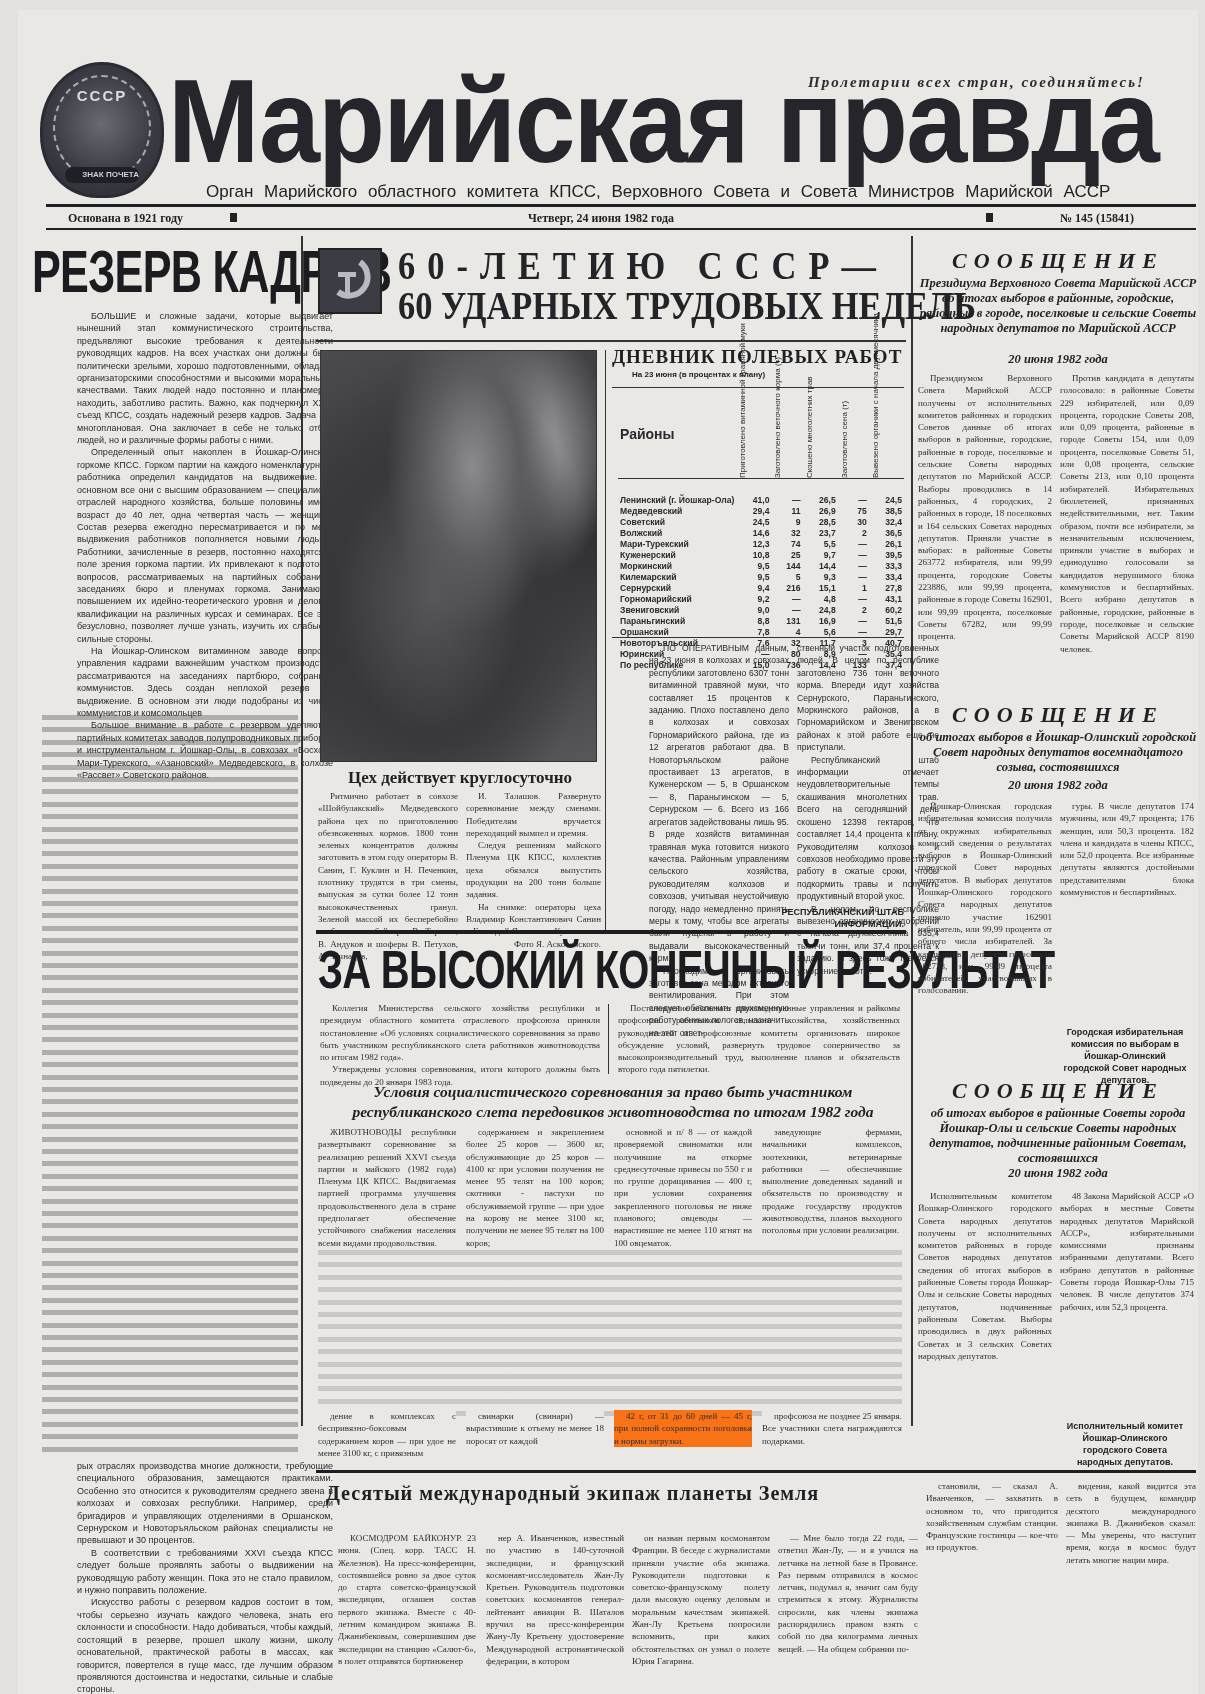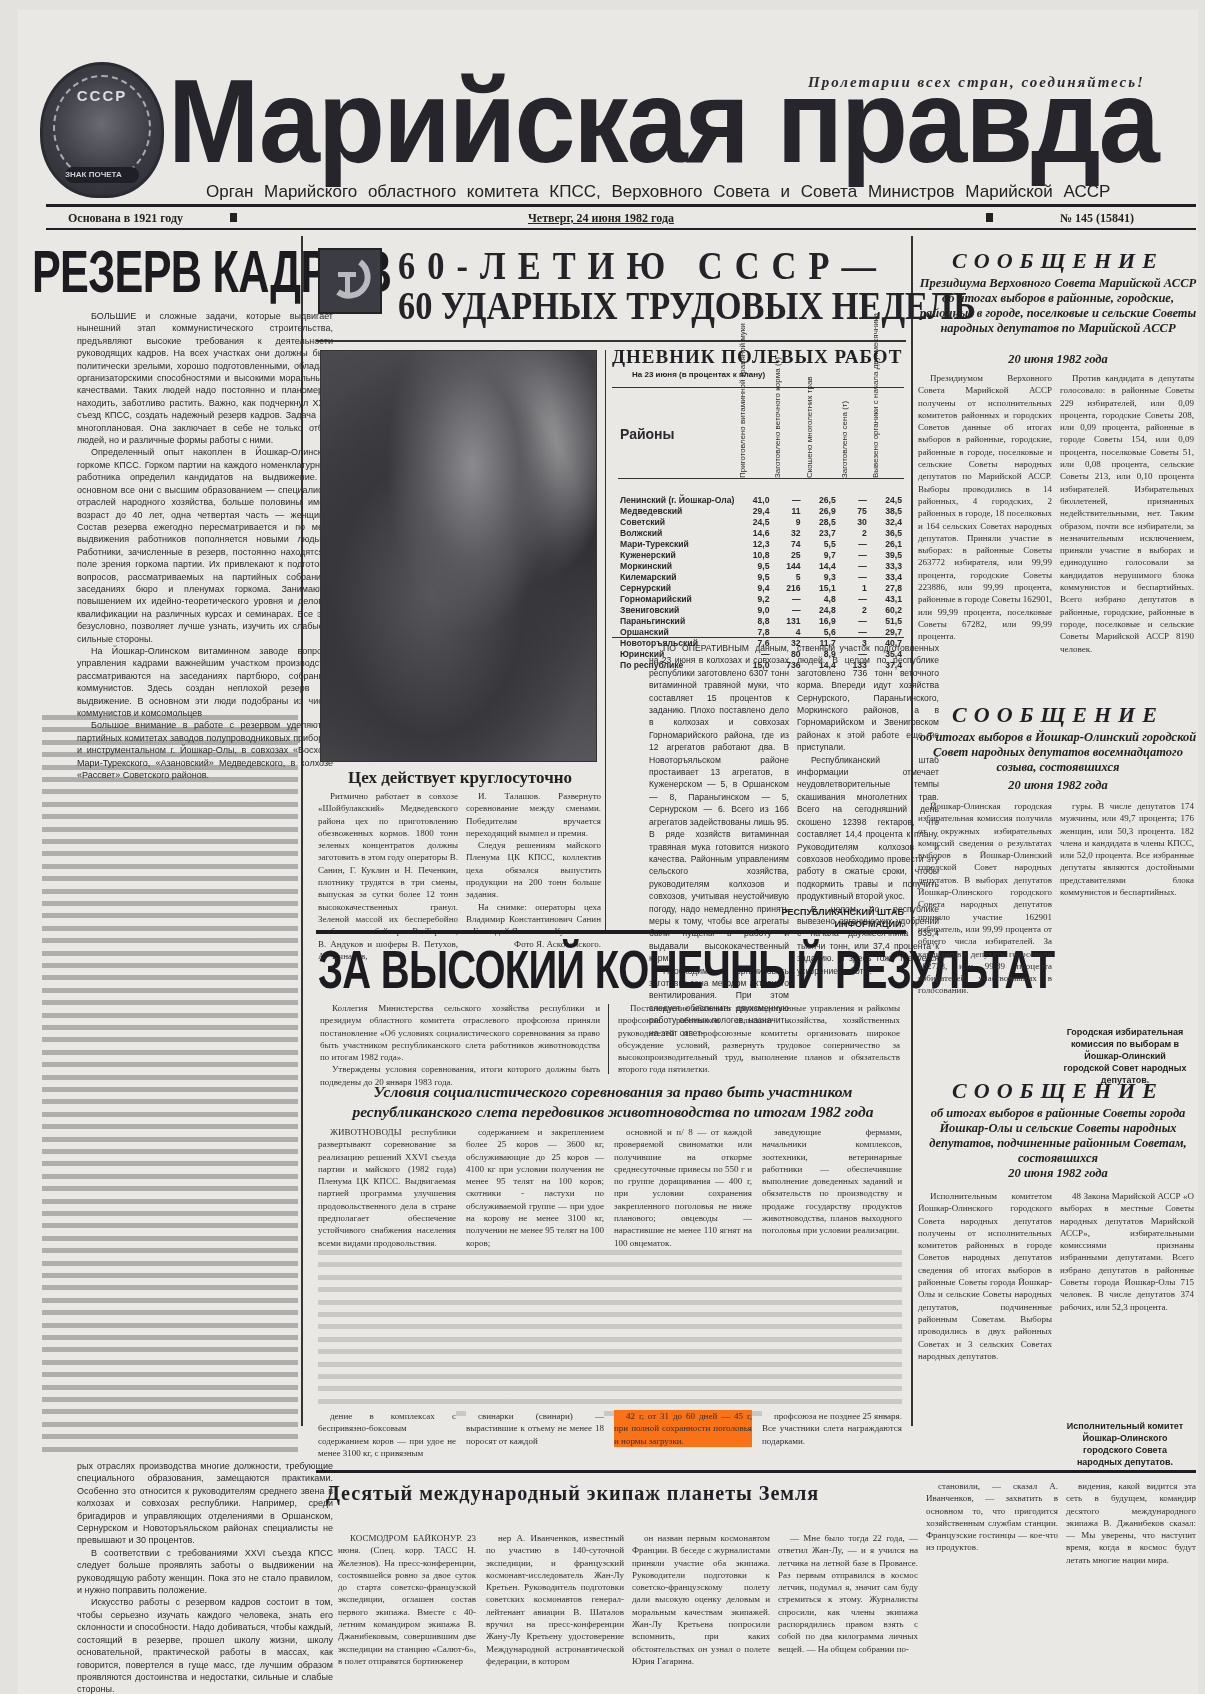--- a/index.html
+++ b/index.html
@@ -3,21 +3,21 @@
 <meta charset="utf-8">
 <style>
   html,body{margin:0;padding:0;}
   body{width:1205px;height:1694px;background:#e4e2df;overflow:hidden;position:relative;font-family:"Liberation Serif",serif;color:#1d1d1f;}
   .page{position:absolute;left:18px;top:10px;width:1180px;height:1684px;background:#e9e8e4;}
   .abs{position:absolute;}
   
   .emblem{left:22px;top:52px;width:118px;height:130px;border-radius:50% 50% 46% 46%;background:radial-gradient(circle at 50% 45%,#6a6a72 0,#3b3b44 55%,#2a2a31 100%);border:3px solid #2b2b33;}
   .emblem .ring{position:absolute;left:10px;top:10px;right:10px;bottom:14px;border:2px dashed #a9a9b0;border-radius:50%;}
   .emblem .cccp{position:absolute;left:0;right:0;top:22px;text-align:center;color:#dcdce0;font:bold 15px "Liberation Sans",sans-serif;letter-spacing:2px;}
-  .emblem .badge{position:absolute;left:22px;right:22px;bottom:12px;height:16px;background:#1f1f26;border-radius:8px;color:#cfcfd5;font:bold 8px "Liberation Sans",sans-serif;text-align:left;line-height:16px;}
+  .emblem .badge{position:absolute;left:22px;right:22px;bottom:12px;height:16px;background:#1f1f26;border-radius:8px;color:#cfcfd5;font:bold 8px "Liberation Sans",sans-serif;text-align:right;line-height:16px;}
   .title{left:150px;top:52px;font:900 118px/1 "Liberation Sans",sans-serif;letter-spacing:-2px;transform:scaleX(0.93) scaleY(1.0);transform-origin:left top;color:#26252b;white-space:nowrap;}
   .motto{left:790px;top:64px;font:italic bold 15px "Liberation Serif",serif;letter-spacing:2px;color:#2b2b31;}
   .organ{left:188px;top:172px;font:17px "Liberation Sans",sans-serif;word-spacing:6px;color:#222;}
   .rule{background:#1f1f24;}
   .dateline{top:201px;font:bold 12px "Liberation Serif",serif;color:#222;}
   .sq{width:7px;height:9px;background:#222;top:203px;}
   
   .vline{width:2px;background:#333;}
   .hline{height:2px;background:#333;}
   .heavy{height:4px;background:#1e1e22;}
@@ -54,21 +54,21 @@
     <div class="ring"></div>
     <div class="cccp">СССР</div>
     <div class="badge">ЗНАК ПОЧЕТА</div>
   </div>
   <div class="abs motto">Пролетарии всех стран, соединяйтесь!</div>
   <div class="abs title">Марийская правда</div>
   <div class="abs organ">Орган Марийского областного комитета КПСС, Верховного Совета и Совета Министров Марийской АССР</div>
   <div class="abs rule" style="left:28px;top:194px;width:1150px;height:3px;"></div>
   <div class="abs dateline" style="left:30px;margin-left:20px;">Основана в 1921 году</div>
   <div class="abs sq" style="left:212px;"></div>
-  <div class="abs dateline" style="left:510px;text-decoration:underline;">Четверг, 24 июня 1982 года</div>
+  <div class="abs dateline" style="left:510px;">Четверг, 24 июня 1982 года</div>
   <div class="abs sq" style="left:968px;"></div>
   <div class="abs dateline" style="left:1042px;">№ 145 (15841)</div>
   <div class="abs rule" style="left:28px;top:218px;width:1150px;height:2px;"></div>
 
   <div class="abs vline" style="left:283px;top:226px;height:1190px;"></div>
   <div class="abs vline" style="left:893px;top:226px;height:1190px;"></div>
 
   <section>
     <div class="abs bighead" style="left:14px;top:232px;font-size:60px;">РЕЗЕРВ КАДРОВ</div>
     <div class="abs body-text" style="left:24px;top:300px;width:256px;">

